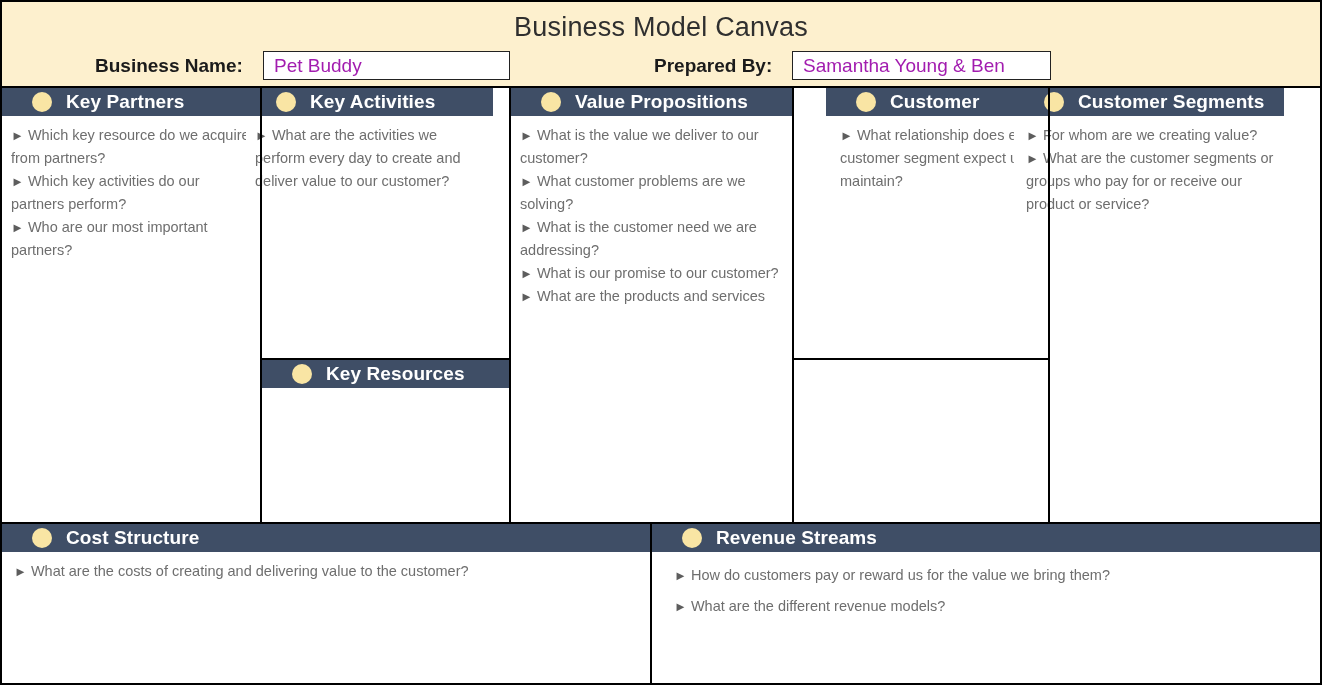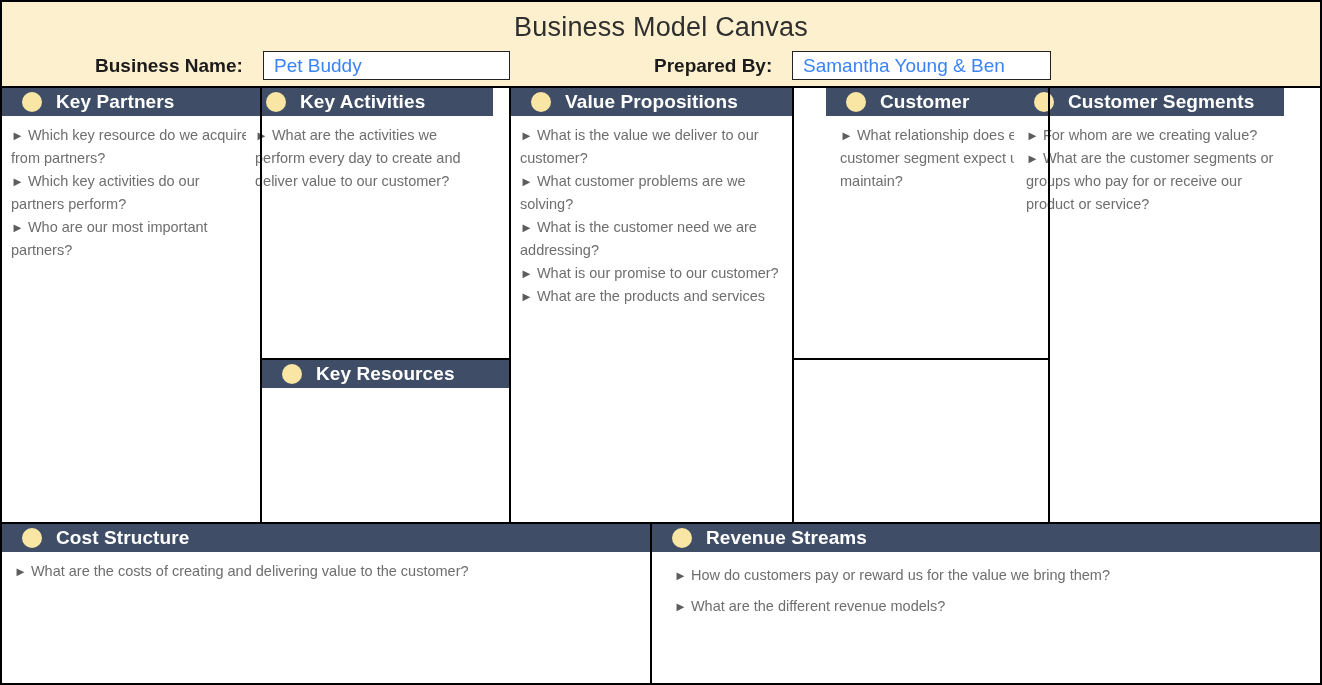--- a/index.html
+++ b/index.html
@@ -47,21 +47,21 @@
   #lbl-business{ left:93px; }
   #lbl-prepared{ left:652px; }
   .field-box{
     position:absolute;
     top:49px;
     height:29px;
     background:#ffffff;
     border:1px solid #222222;
     box-sizing:border-box;
     font-size:19px;
-    color:#3b82f6;
+    color:#a21caf;
     line-height:28px;
     padding-left:10px;
     overflow:hidden;
     white-space:nowrap;
   }
   #fld-business{ left:261px; width:247px; }
   #fld-prepared{ left:790px; width:259px; }
 
   
   .block{
@@ -70,21 +70,21 @@
     background:#ffffff;
     overflow:hidden;
   }
   .blk-head{
     position:relative;
     height:28px;
     background:#3F4E66;
     display:flex;
     align-items:center;
     box-sizing:border-box;
-    padding-left:20px;
+    padding-left:30px;
     overflow:hidden;
   }
   .dot{
     width:20px;
     height:20px;
     border-radius:50%;
     background:#F9E5A4;
     flex:0 0 auto;
     margin-right:14px;
   }

